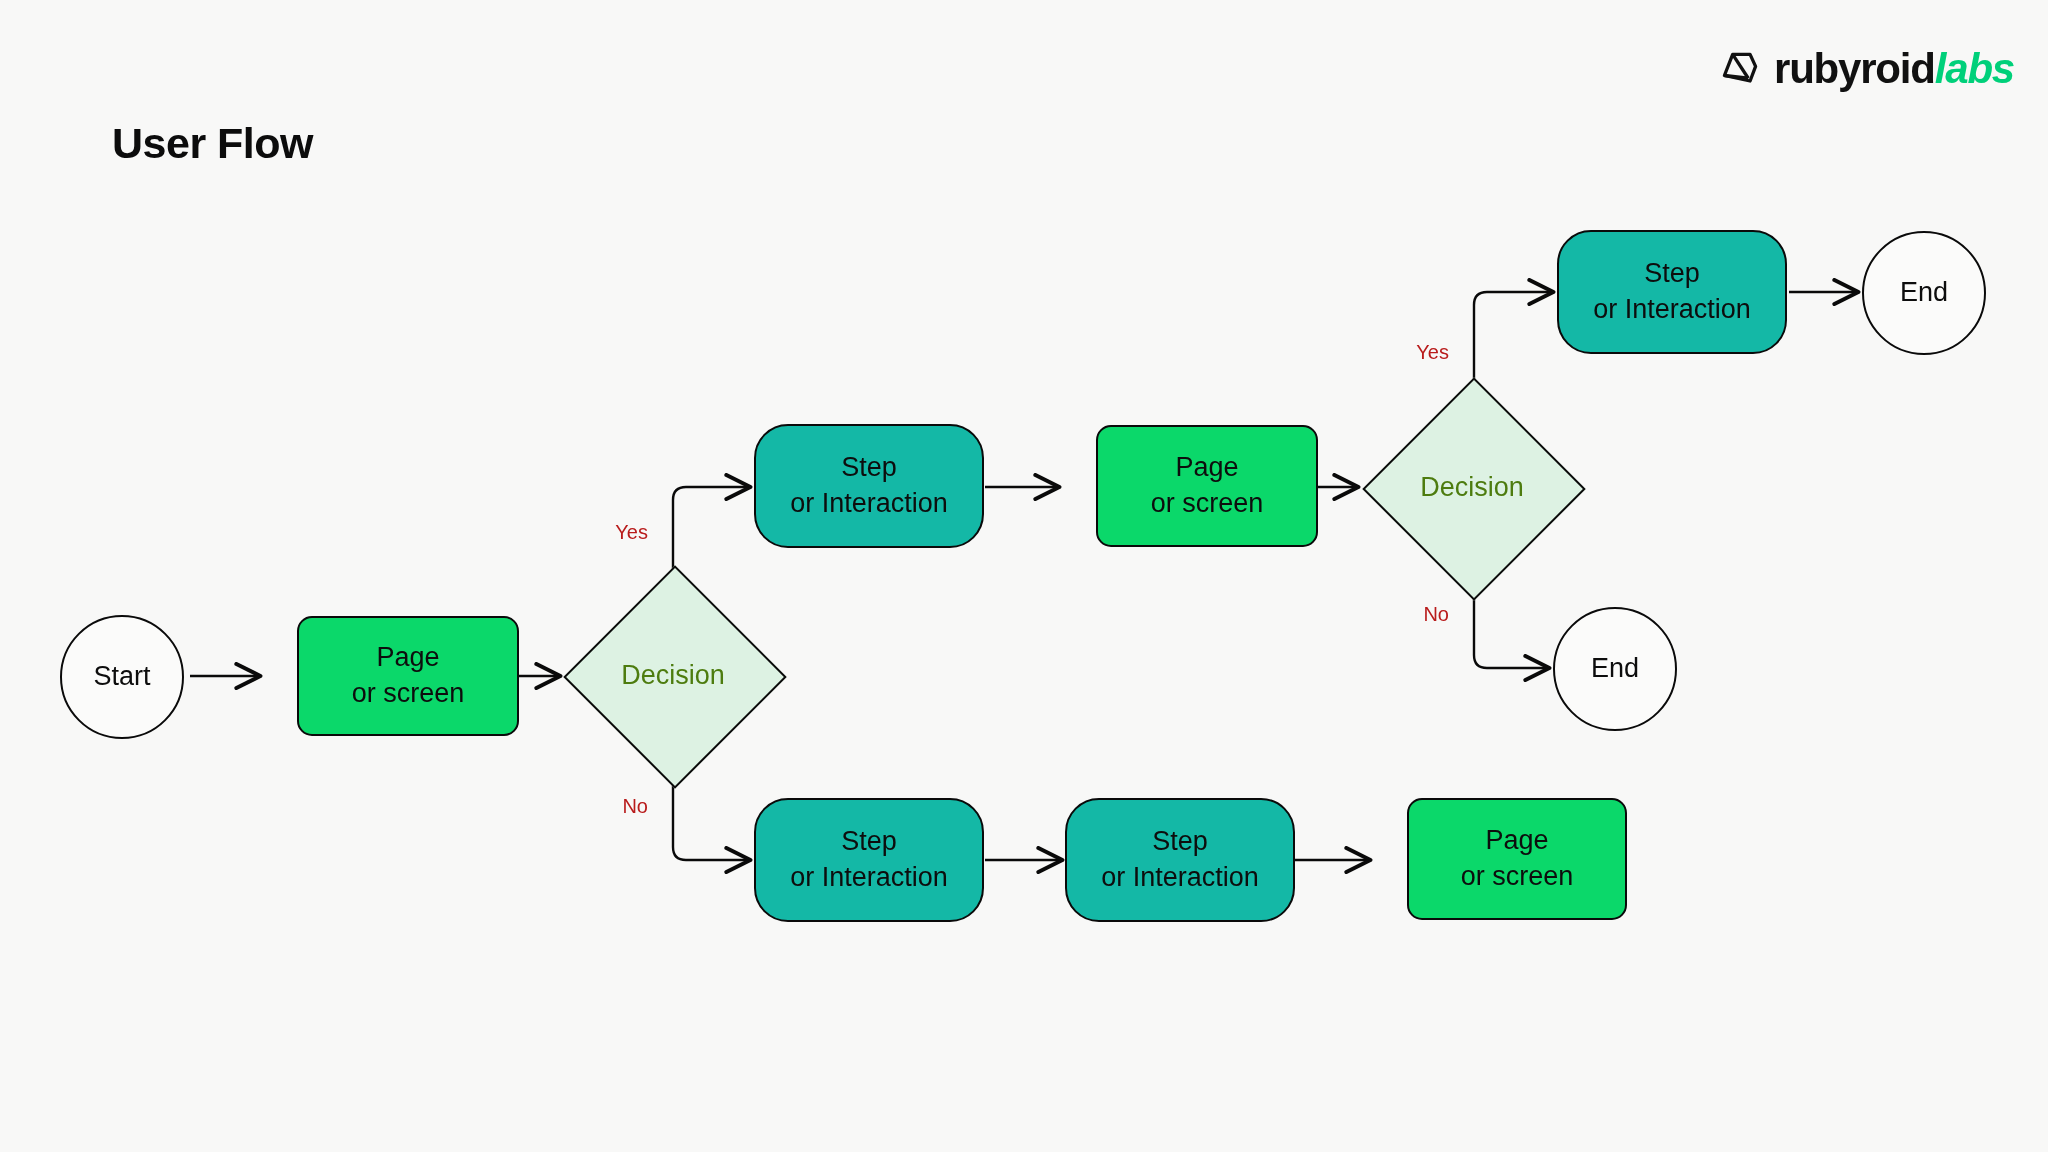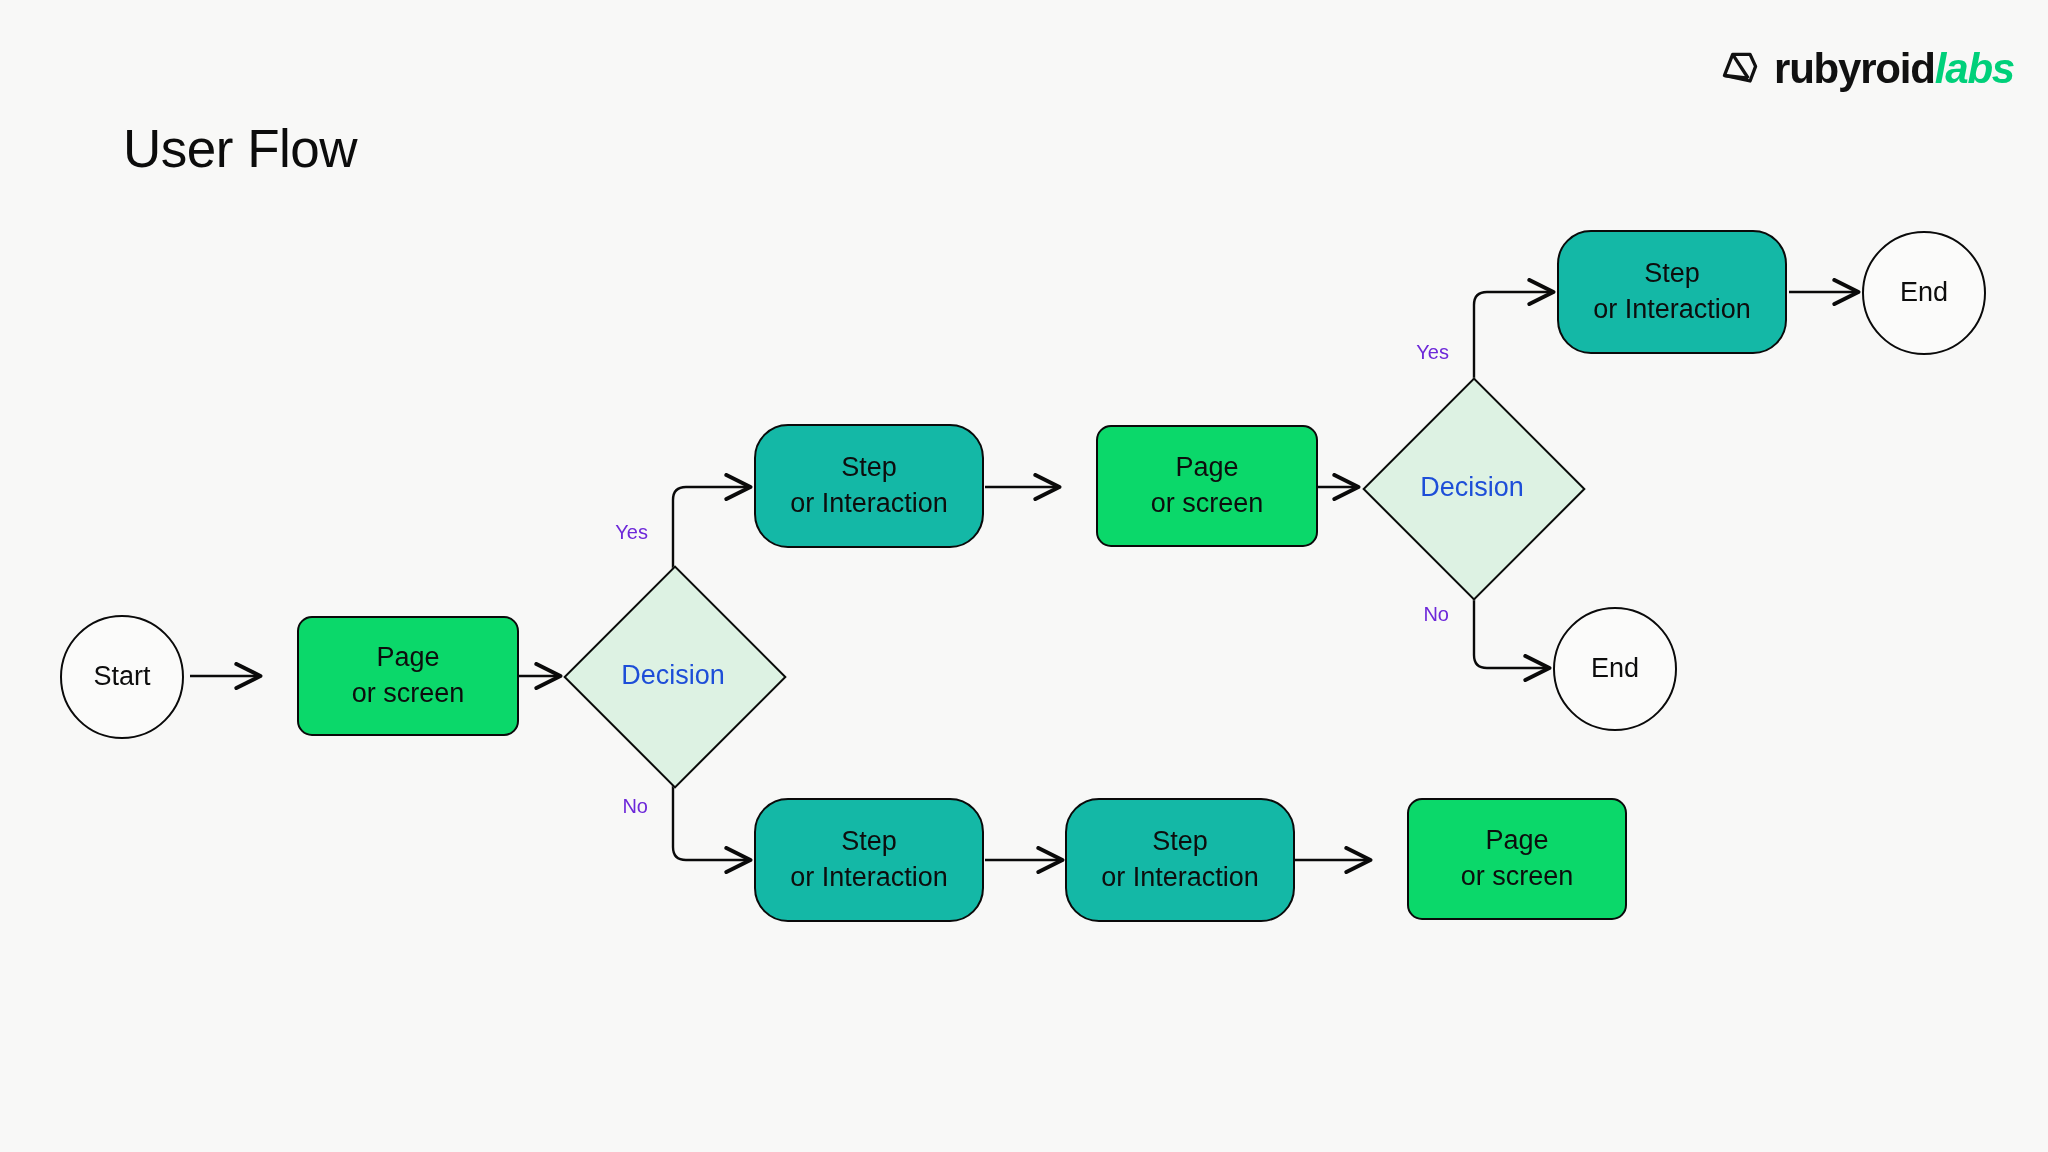--- a/index.html
+++ b/index.html
@@ -6,22 +6,22 @@
   body{
     width:2048px;height:1152px;
     background:#f8f8f7;
     font-family:"Liberation Sans", sans-serif;
     overflow:hidden;position:relative;
   }
   #stage{position:absolute;inset:0;}
 
   
   .page-title{
-    position:absolute;left:123px;top:122px;
-    font-size:53px;font-weight:normal;color:#0c0c0c;
+    position:absolute;left:112px;top:122px;
+    font-size:43px;font-weight:bold;color:#0c0c0c;
     letter-spacing:-0.5px;line-height:1;
   }
   .logo{
     position:absolute;right:34px;top:48px;
     display:flex;align-items:flex-start;gap:12px;
   }
   .logo-mark{width:44px;height:44px;display:block;}
   .logo-text{
     font-size:42px;font-weight:bold;color:#111;
     letter-spacing:-1.2px;line-height:1;white-space:nowrap;
@@ -49,26 +49,26 @@
   .diamond{position:absolute;}
   .diamond .shape{
     position:absolute;inset:0;
     background:#ddf2e3;
     border:2.4px solid #0a0a0a;
     transform:rotate(45deg);
   }
   .diamond .lbl{
     position:absolute;inset:0;
     display:flex;align-items:center;justify-content:center;
-    font-size:27px;color:#1d4ed8;
+    font-size:27px;color:#4d7c0f;
   }
 
   
   .edge-label{
-    position:absolute;font-size:20px;color:#6d28d9;
+    position:absolute;font-size:20px;color:#b91c1c;
     background:#f8f8f7;padding:1px 5px;white-space:nowrap;
   }
 </style>
 </head>
 <body>
 
 <div id="stage">
 
   <div class="page-title">User Flow</div>
 

